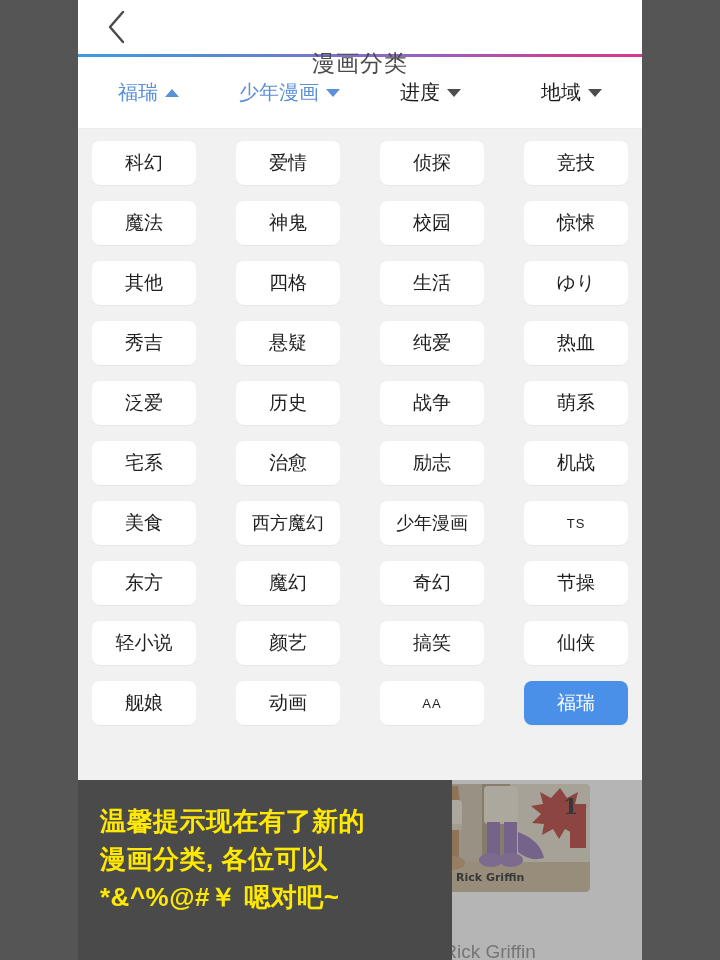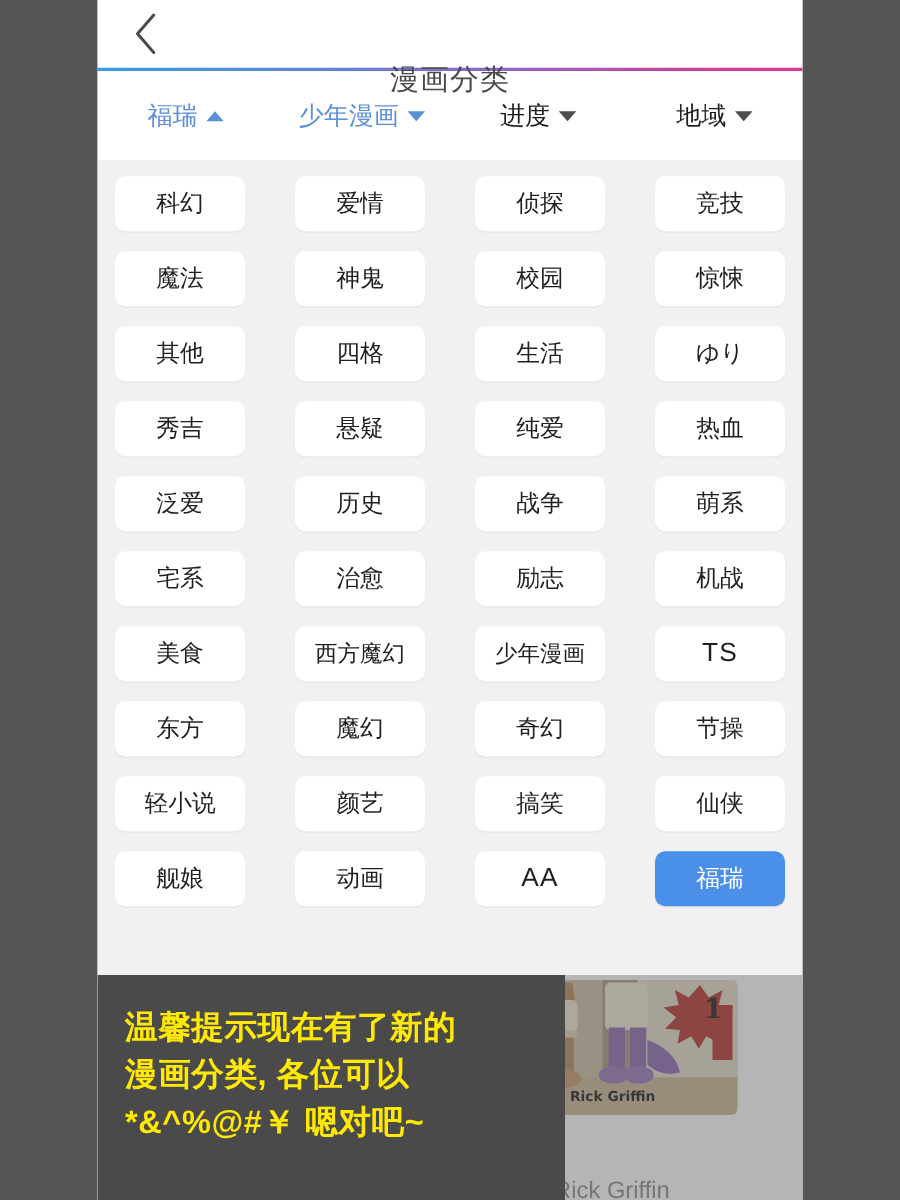--- a/index.html
+++ b/index.html
@@ -118,21 +118,21 @@
     align-items: center;
     justify-content: center;
     cursor: pointer;
     box-shadow: 0 1px 1px rgba(0,0,0,0.04);
     white-space: nowrap;
   }
   .chip.selected {
     background: #4a90e8;
     color: #ffffff;
   }
-  .chip.latin { font-size: 21px; letter-spacing: 1px; }
+  .chip.latin { font-size: 13px; letter-spacing: 1px; }
   .chip.long  { font-size: 18px; }
 
   
   #list-area {
     position: absolute;
     left: 0;
     top: 780px;
     width: 564px;
     height: 180px;
     background: #ffffff;

